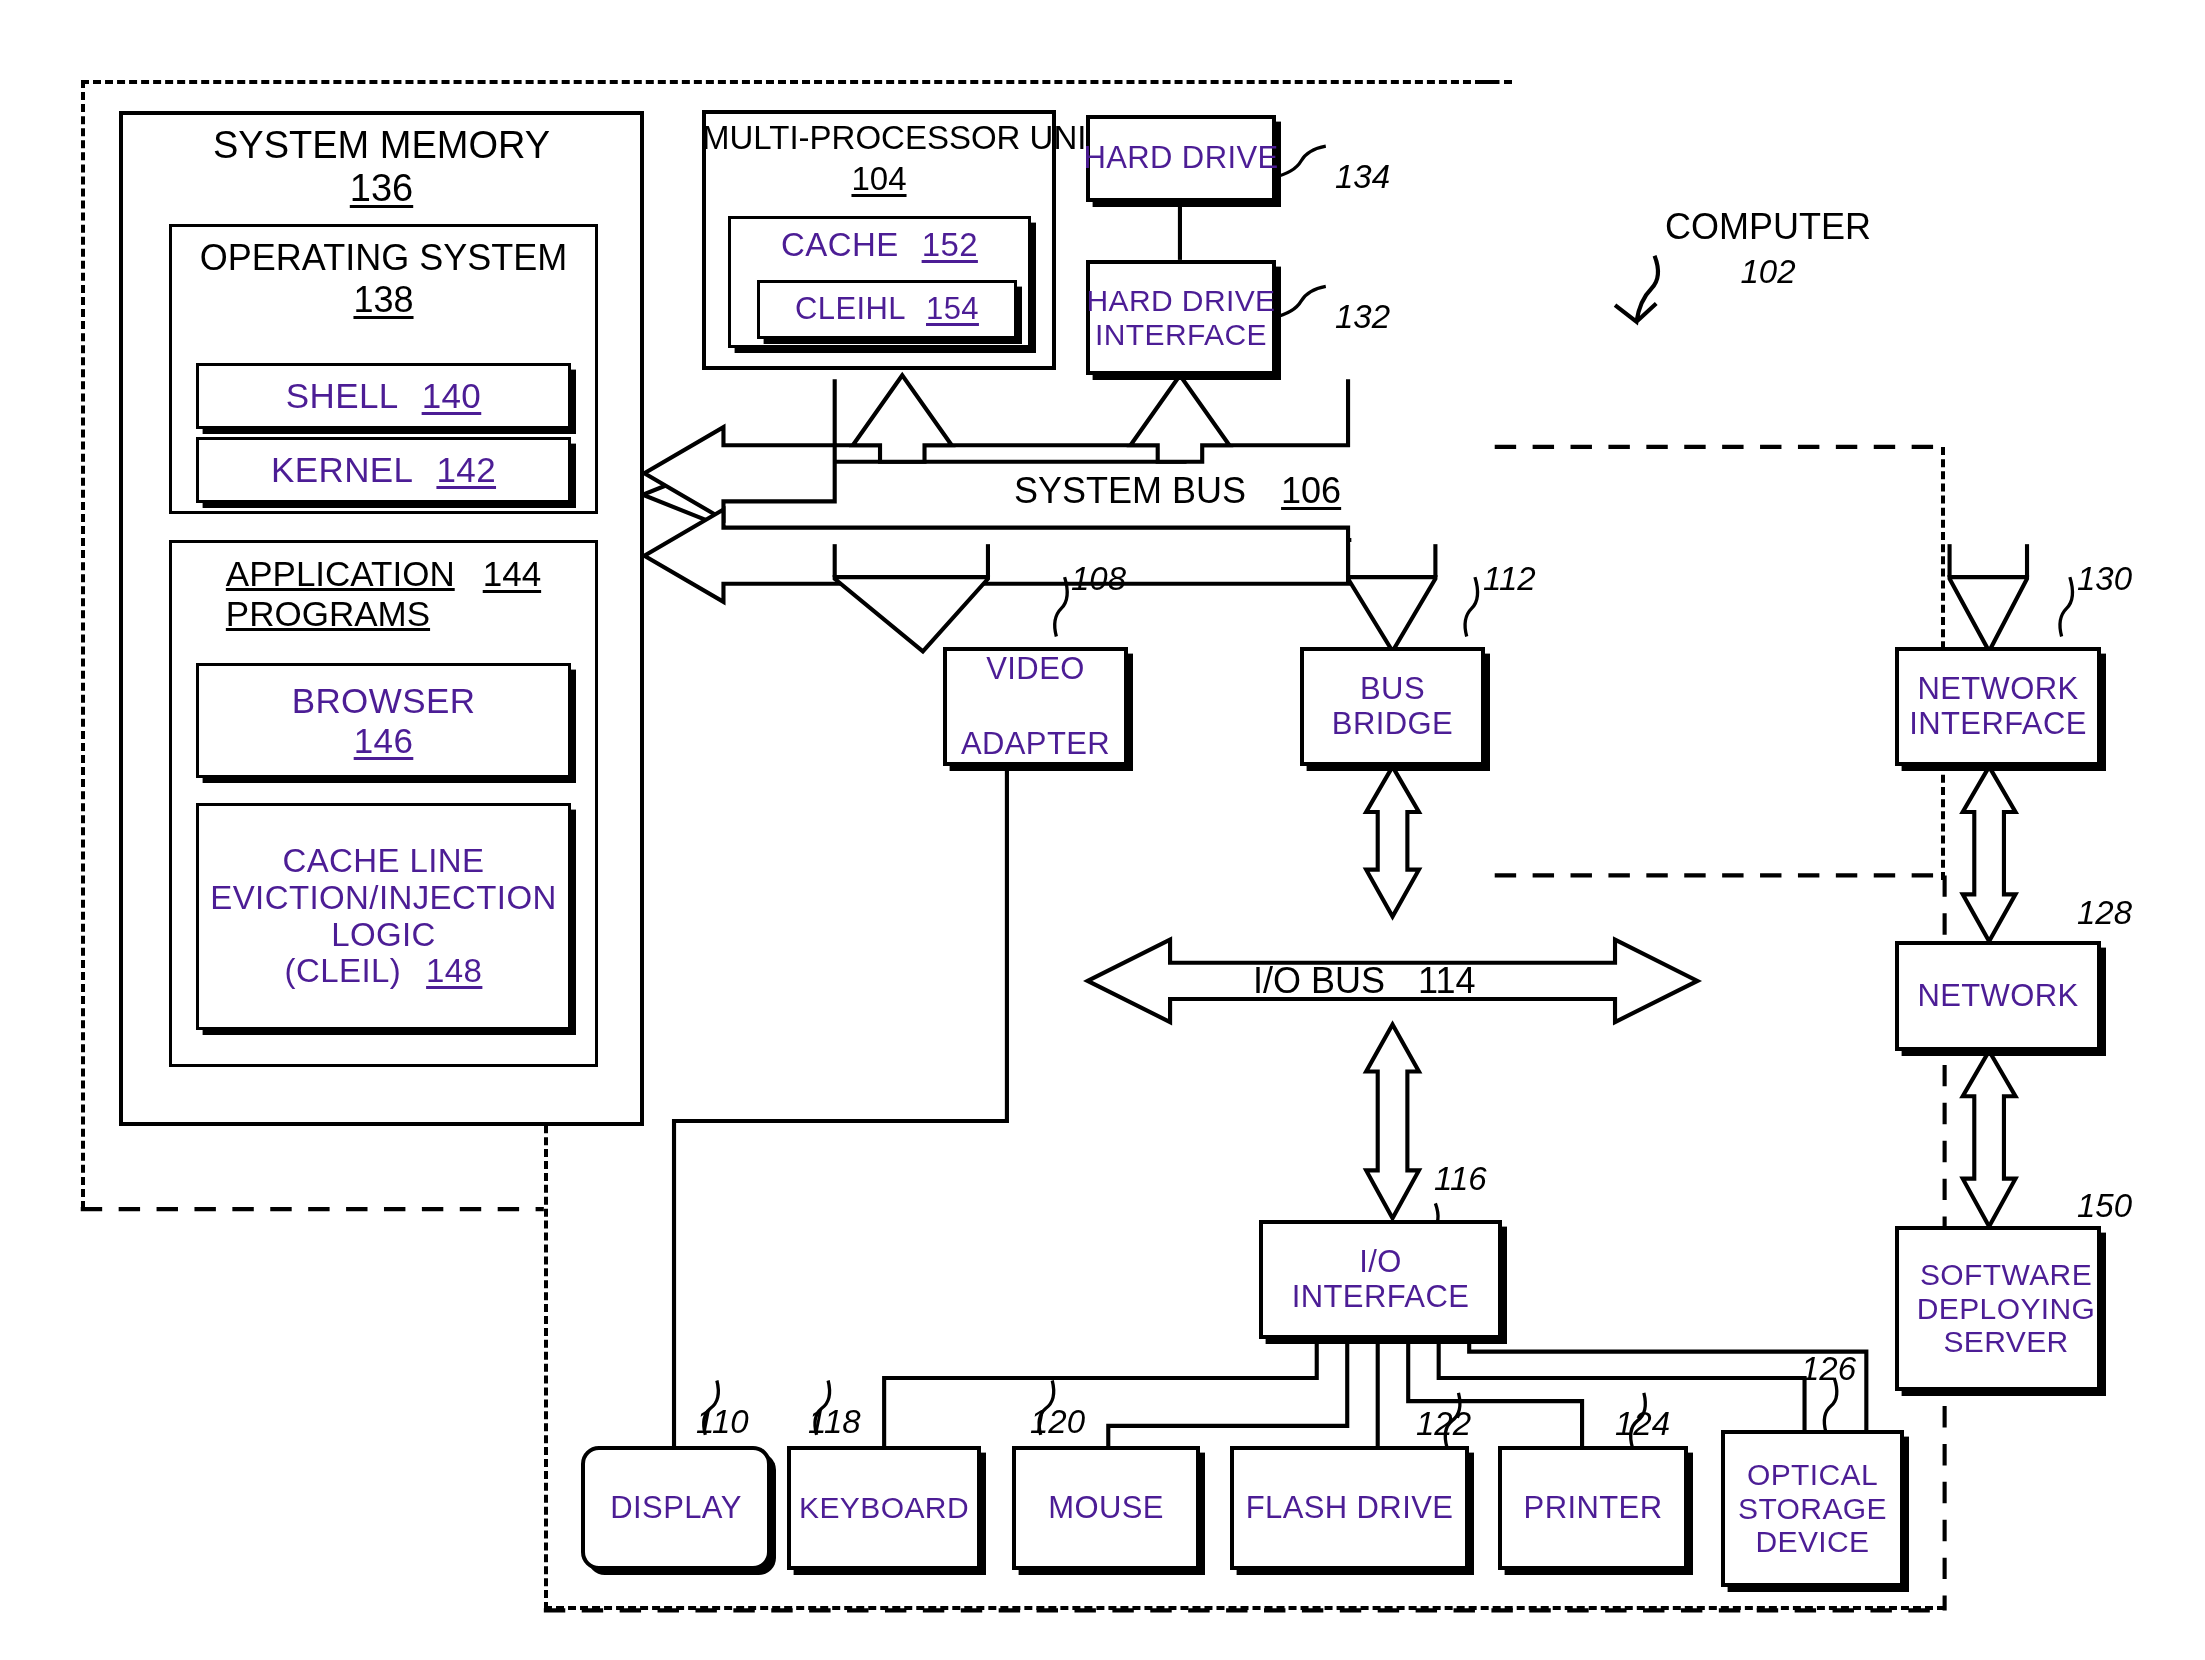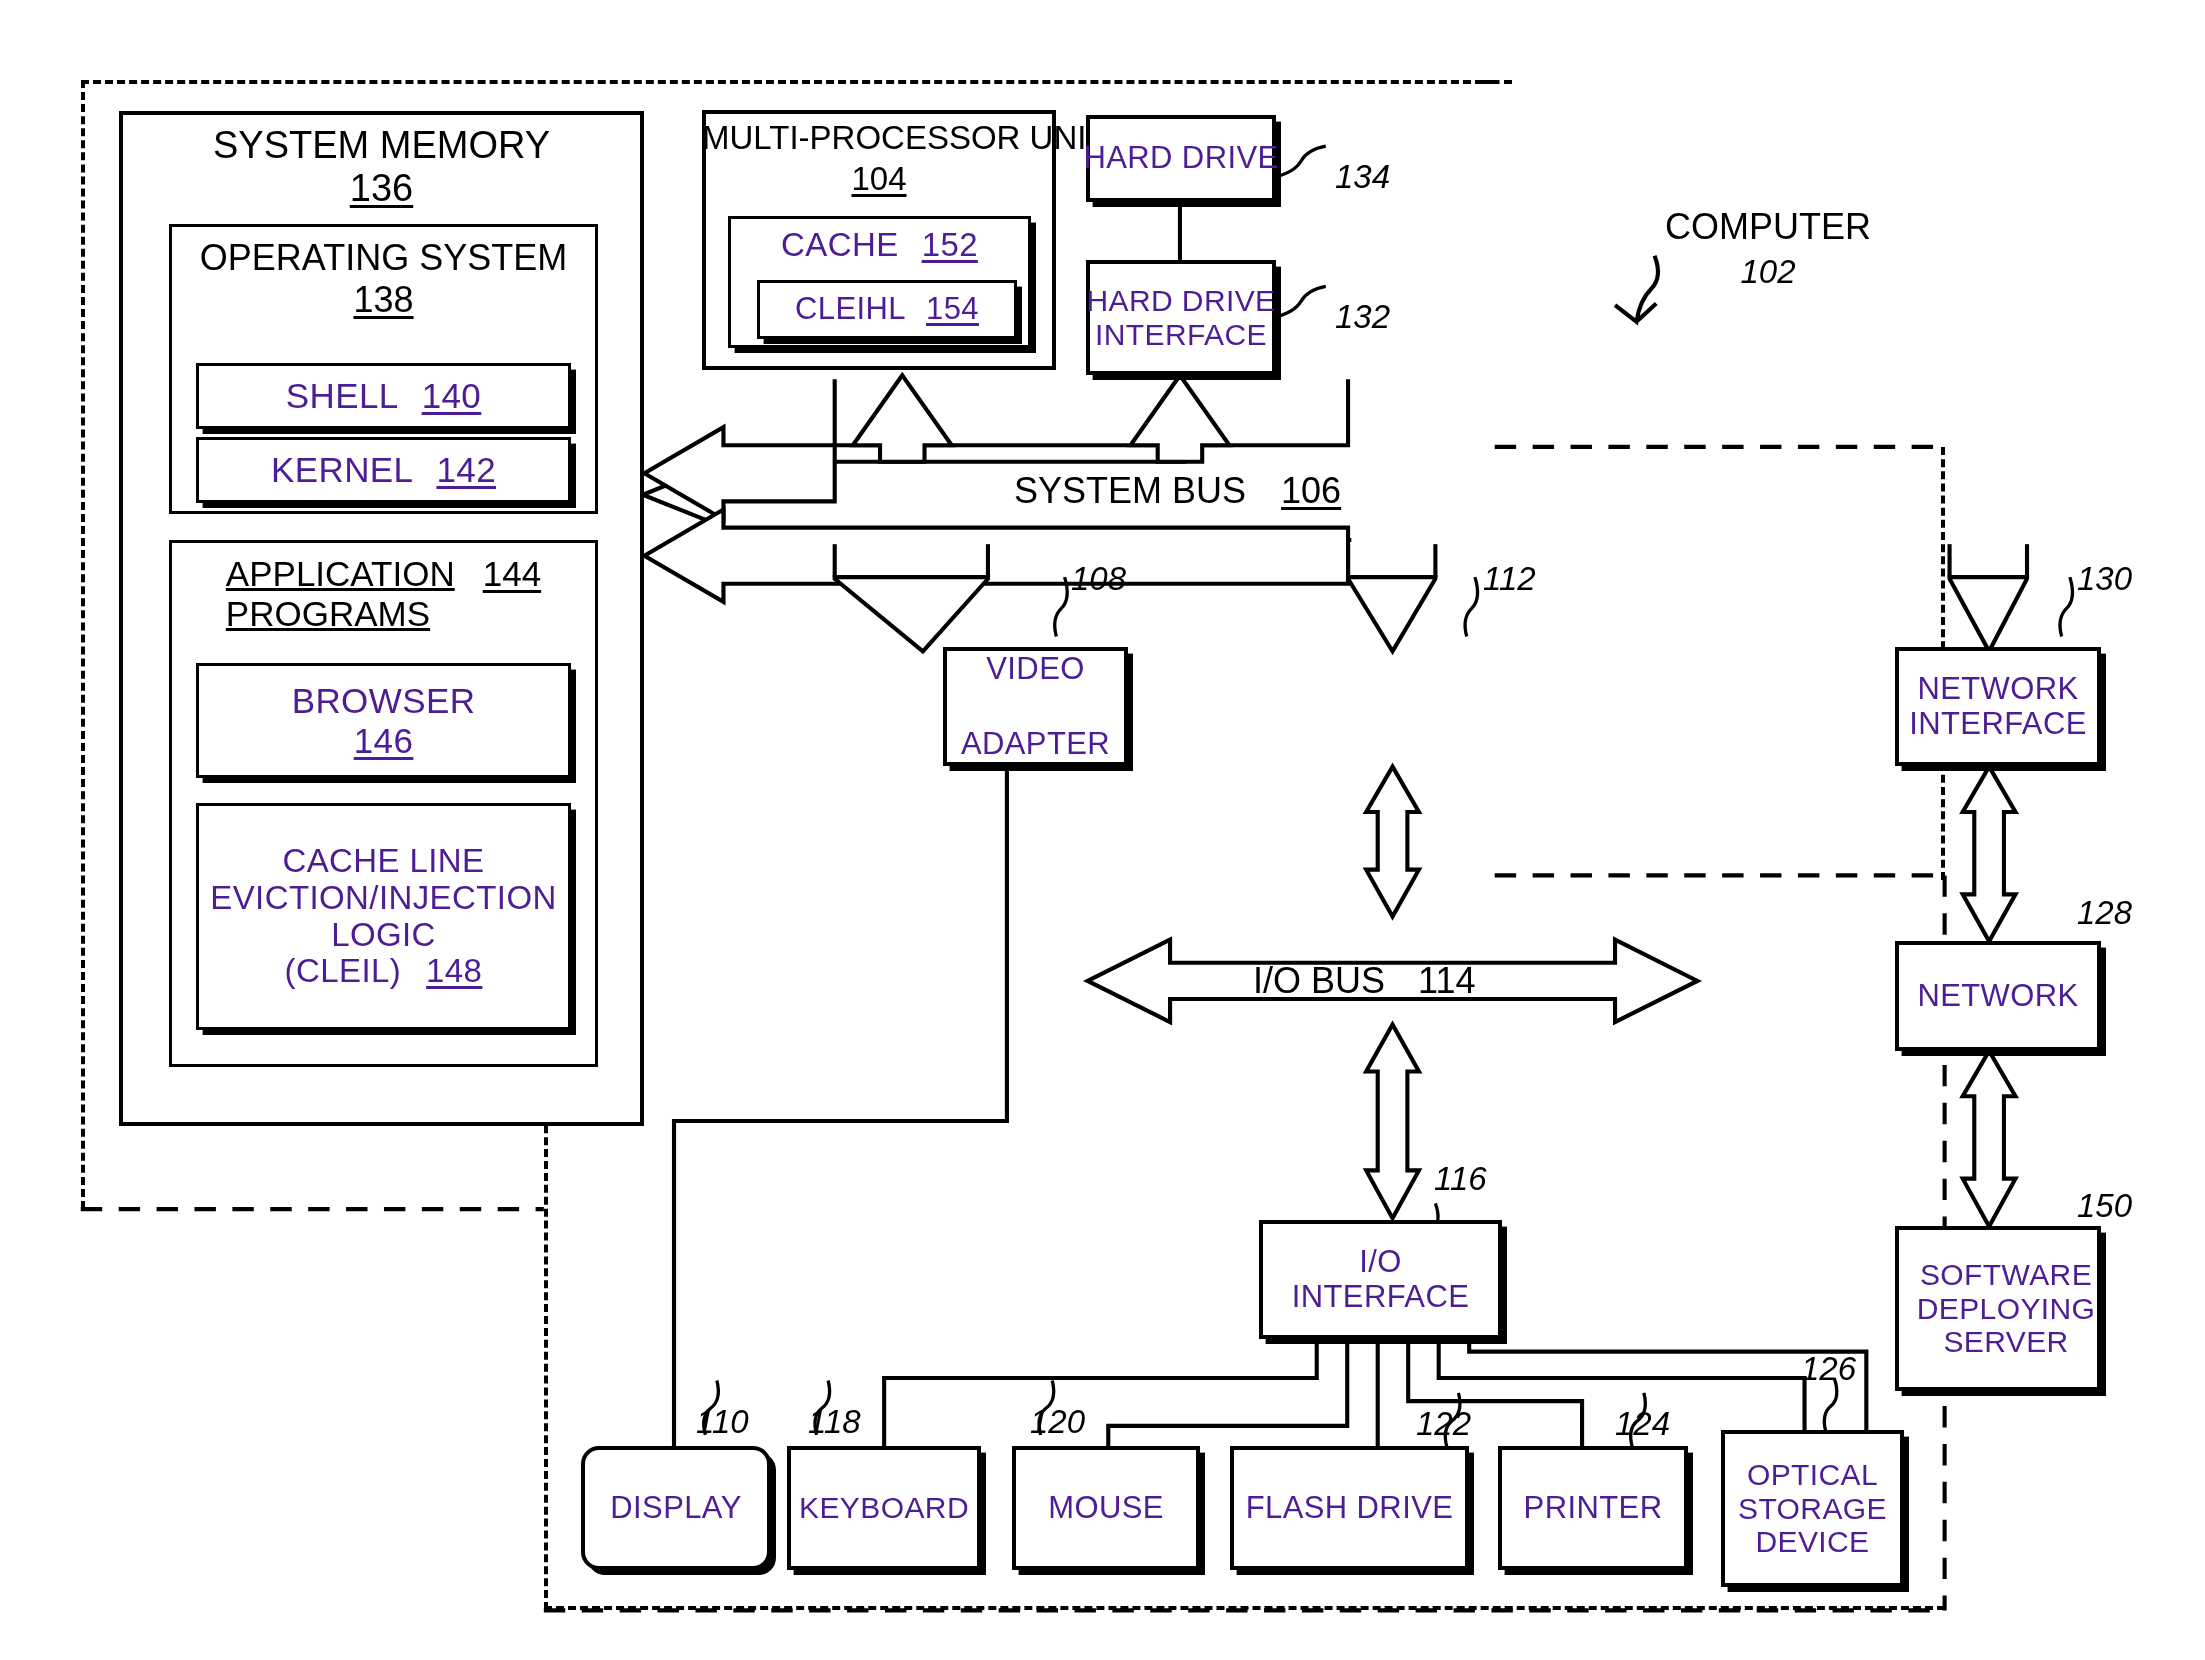--- a/index.html
+++ b/index.html
@@ -270,20 +270,24 @@
         <span class="num">106</span>
      </span>
   </div>
 
   <div class="box shadow" style="left:943px;top:647px;width:185px;height:119px;gap:40px;">
      <span class="lbl t38">VIDEO</span>
      <span class="lbl t38">ADAPTER</span>
   </div>
   <div class="ref" style="left:1071px;top:560px;">108</div>
 
+  <div class="box shadow" style="left:1300px;top:647px;width:185px;height:119px;">
+     <span class="lbl t38">BUS</span>
+     <span class="lbl t38">BRIDGE</span>
+  </div>
   <div class="ref" style="left:1483px;top:560px;">112</div>
 
   <div class="box shadow" style="left:1895px;top:647px;width:206px;height:119px;">
      <span class="lbl t38">NETWORK</span>
      <span class="lbl t38">INTERFACE</span>
   </div>
   <div class="ref" style="left:2077px;top:560px;">130</div>
 
   <div class="plain" style="left:1253px;top:960px;font-size:36px;">
      <span class="row" style="gap:33px;">

